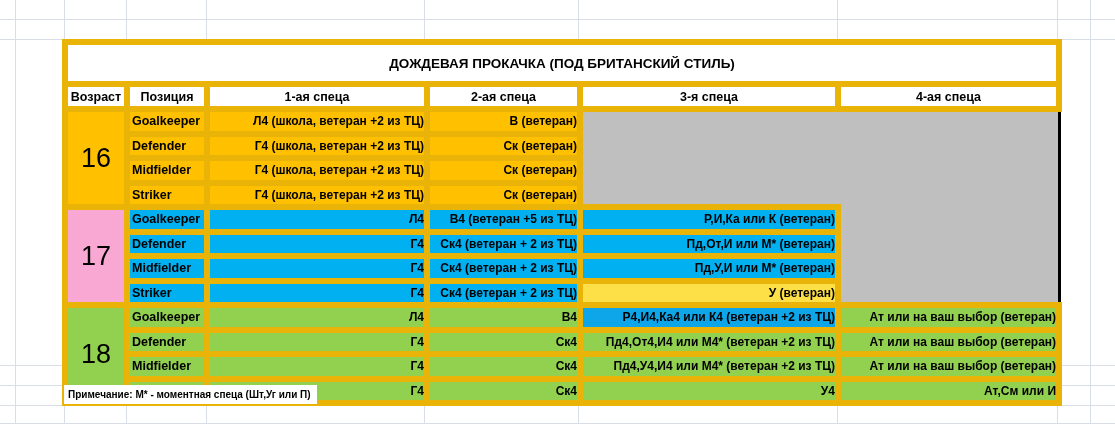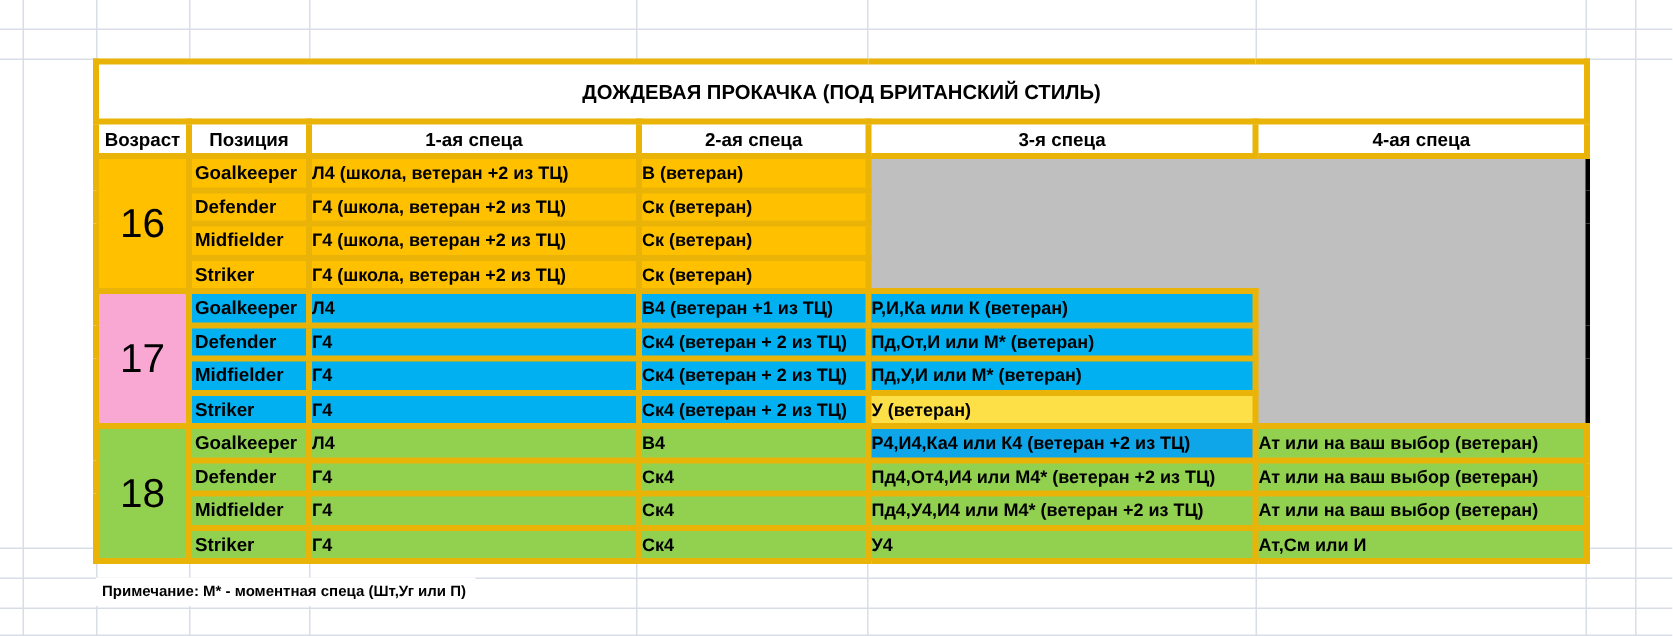--- a/index.html
+++ b/index.html
@@ -9,39 +9,39 @@
     font-family:"Liberation Sans",sans-serif;
     color:#000;
   }
   
   .vline{position:absolute;top:0;width:1px;height:424px;background:#d8dde8;z-index:0;}
   .hline{position:absolute;left:0;height:1px;width:1115px;background:#d8dde8;z-index:0;}
 
   
   .table-wrap{position:absolute;left:62px;top:39px;z-index:2;}
   table{border-collapse:collapse;table-layout:fixed;width:994px;background:#fff;border:3px solid #000;}
-  td{border:4px solid #eab308;padding:0;white-space:nowrap;overflow:visible;}
+  td{border:6px solid #eab308;padding:0;white-space:nowrap;overflow:visible;}
   td.title-cell{
     height:36px;text-align:center;vertical-align:middle;
     font-size:13.5px;font-weight:bold;background:#fff;
   }
   td.head-cell{
     height:19px;text-align:center;vertical-align:middle;
     font-size:12.5px;font-weight:bold;background:#fff;
   }
   td.age-cell{
     text-align:center;vertical-align:middle;
     font-size:27px;font-weight:400;
   }
   td.pos-cell{
     height:18.5px;text-align:left;vertical-align:middle;
     font-size:12.5px;font-weight:bold;padding-left:2px;
   }
   td.spec-cell{
-    height:18.5px;text-align:left;vertical-align:middle;
+    height:18.5px;text-align:right;vertical-align:middle;
     font-size:12px;font-weight:bold;
   }
   td.empty-cell{border:none;}
 
   
   .footnote{
     position:absolute;left:64px;top:385px;z-index:2;
     height:19px;line-height:19px;background:#fff;
     padding:0 6px 0 4px;
     font-size:10px;font-weight:bold;white-space:nowrap;
@@ -111,21 +111,21 @@
   <tr>
     <td class="pos-cell" style="background: rgb(255, 192, 0);">Striker</td>
     <td class="spec-cell" style="background: rgb(255, 192, 0);">Г4 (школа, ветеран +2 из ТЦ)</td>
     <td class="spec-cell" style="background: rgb(255, 192, 0);">Ск (ветеран)</td>
   </tr>
 
   <tr>
     <td class="age-cell" rowspan="4" style="background: #f9a8d4;">17</td>
     <td class="pos-cell" style="background: rgb(0, 176, 240);">Goalkeeper</td>
     <td class="spec-cell" style="background: rgb(0, 176, 240);">Л4</td>
-    <td class="spec-cell" style="background: rgb(0, 176, 240);">В4 (ветеран +1 из ТЦ)</td>
+    <td class="spec-cell" style="background: rgb(0, 176, 240);">В4 (ветеран +5 из ТЦ)</td>
     <td class="spec-cell" style="background: rgb(0, 176, 240);">Р,И,Ка или К (ветеран)</td>
     <td class="empty-cell" rowspan="4" style="background: rgb(191, 191, 191);"></td>
   </tr>
   <tr>
     <td class="pos-cell" style="background: rgb(0, 176, 240);">Defender</td>
     <td class="spec-cell" style="background: rgb(0, 176, 240);">Г4</td>
     <td class="spec-cell" style="background: rgb(0, 176, 240);">Ск4 (ветеран + 2 из ТЦ)</td>
     <td class="spec-cell" style="background: rgb(0, 176, 240);">Пд,От,И или М* (ветеран)</td>
   </tr>
   <tr>

